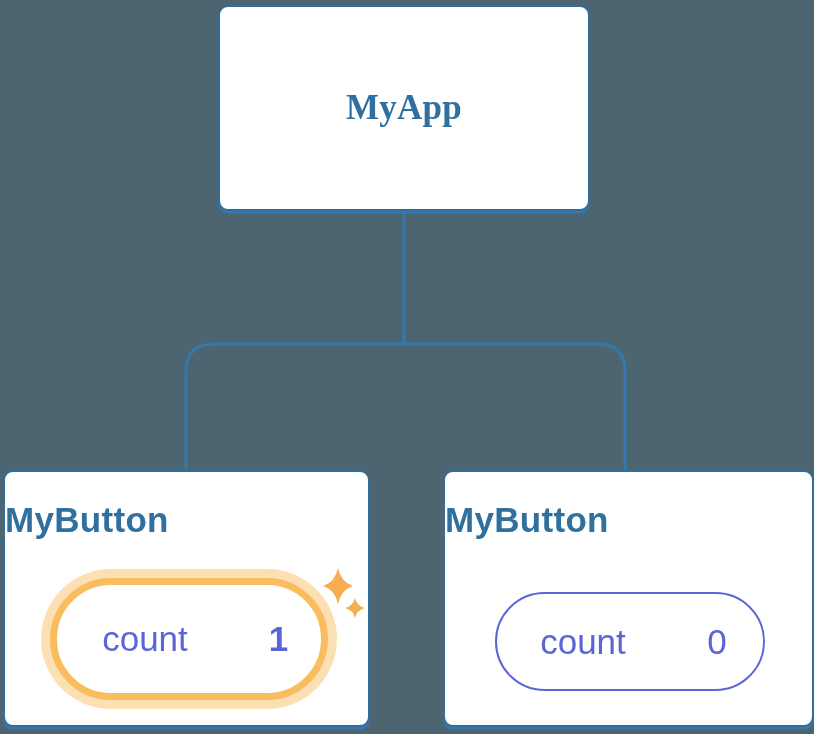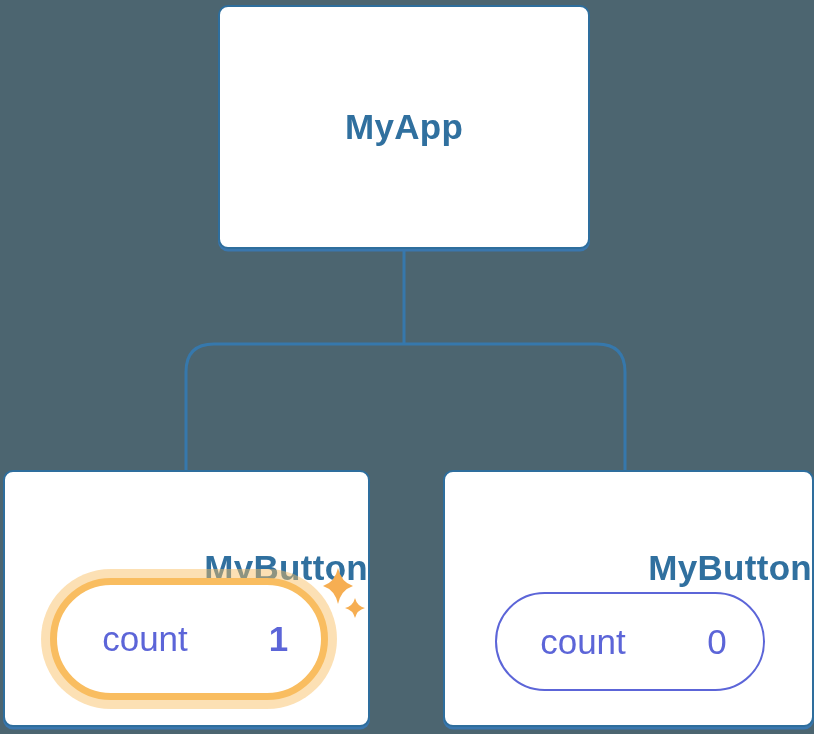--- a/index.html
+++ b/index.html
@@ -36,45 +36,45 @@
   .card {
     position: absolute;
     background: var(--card-bg);
     border: 2.5px solid var(--blue-border);
     border-radius: 10px;
     box-shadow: 0 2.5px 0 var(--shadow-blue);
     box-sizing: border-box;
   }
   .root-card {
     left: 218px; top: 5px;
-    width: 372px; height: 244px;
+    width: 372px; height: 206px;
     display: flex;
     align-items: center;
     justify-content: center;
+    font-family: Liberation Serif, serif;
   }
   .child-card-left {
     left: 3px; top: 470px;
     width: 367px; height: 257px;
   }
   .child-card-right {
     left: 443px; top: 470px;
     width: 371px; height: 257px;
   }
   .node-title {
     font-size: 35px;
     font-weight: 700;
     color: var(--blue-text);
     letter-spacing: 0.3px;
   }
   .child-title {
     position: absolute;
     left: 0; top: 28px;
     width: 100%;
-    text-align: right;
-    margin-top: 48px;
+    text-align: left;
   }
   .pill {
     position: absolute;
     background: var(--card-bg);
     border-radius: 999px;
     box-sizing: border-box;
     display: flex;
     align-items: center;
     overflow: hidden;
   }

